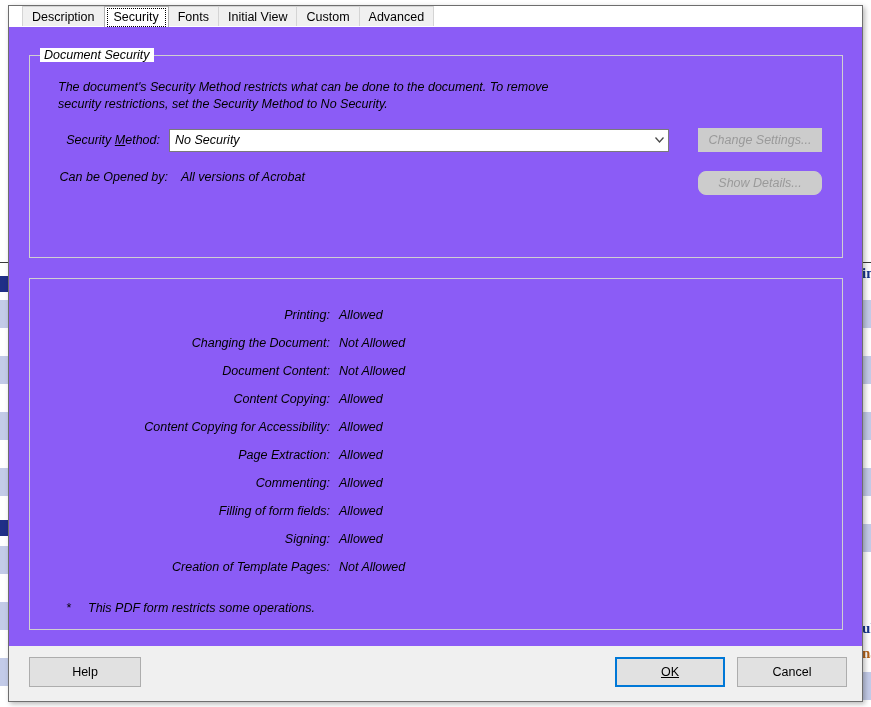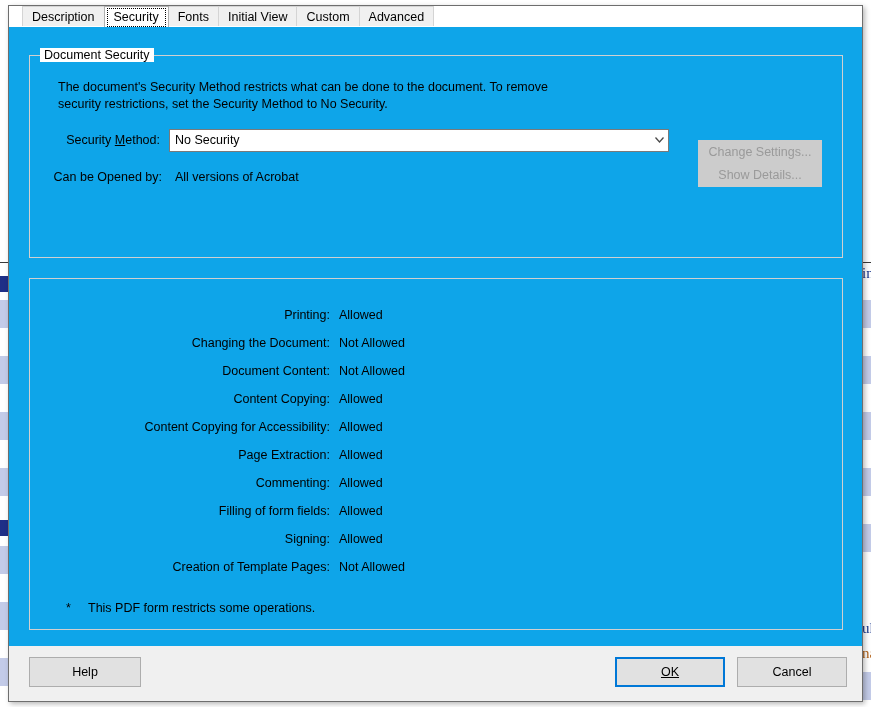--- a/index.html
+++ b/index.html
@@ -38,21 +38,21 @@
   }
   .bg-rule {
     position: absolute;
     height: 1px;
     background: #3a3a3a;
   }
   .bg-frag {
     position: absolute;
     font-family: "Liberation Serif", serif;
     font-size: 15px;
-    font-weight: normal;
+    font-weight: bold;
     color: #16348c;
     white-space: nowrap;
     overflow: hidden;
   }
   .bg-frag.orange { color: #b4631a; }
 
   
   #dialog {
     position: absolute;
     left: 8px;
@@ -133,24 +133,25 @@
   .tab.selected .tab-focus {
     position: absolute;
     left: 2px; right: 2px; top: 1px; bottom: 0px;
     border: 1px dotted #000000;
     pointer-events: none;
   }
 
   
   #dialog-body {
     flex: 1 1 auto;
-    background: #0ea5e9;
+    background: #8b5cf6;
     padding: 0;
     position: relative;
     overflow: hidden;
+    font-style: italic;
   }
 
   
   .groupbox {
     position: absolute;
     border: 1px solid #d0d0d0;
     box-sizing: border-box;
   }
   .groupbox > .gb-title {
     position: absolute;
@@ -186,21 +187,21 @@
     white-space: nowrap;
   }
 
   
   .field-row {
     position: absolute;
     display: flex;
     align-items: center;
   }
   #row-method { left: 0; top: 72px; width: 100%; height: 24px; }
-  #row-opened { left: 2px; top: 110px; width: 100%; height: 22px; }
+  #row-opened { left: 8px; top: 110px; width: 100%; height: 22px; }
 
   .field-label {
     width: 130px;
     text-align: right;
     font-size: 12.5px;
     white-space: nowrap;
     flex: 0 0 auto;
   }
   .field-label u { text-decoration: underline; }
 
@@ -242,22 +243,22 @@
     background: #cccccc;
     border: 1px solid #cccccc;
     color: #9a9a9a;
     font-size: 12.5px;
     display: flex;
     align-items: center;
     justify-content: center;
     box-sizing: border-box;
     cursor: default;
   }
-  #btn-change-settings { right: 20px; top: 84px; }
-  #btn-show-details   { right: 20px; top: 107px; }
+  #btn-change-settings { right: 20px; top: 72px; }
+  #btn-show-details   { right: 20px; top: 115px; border-radius: 8px; }
 
   
   #restrictions-list {
     position: absolute;
     left: 0;
     top: 22px;
     width: 100%;
   }
   .restriction-row {
     height: 28px;

